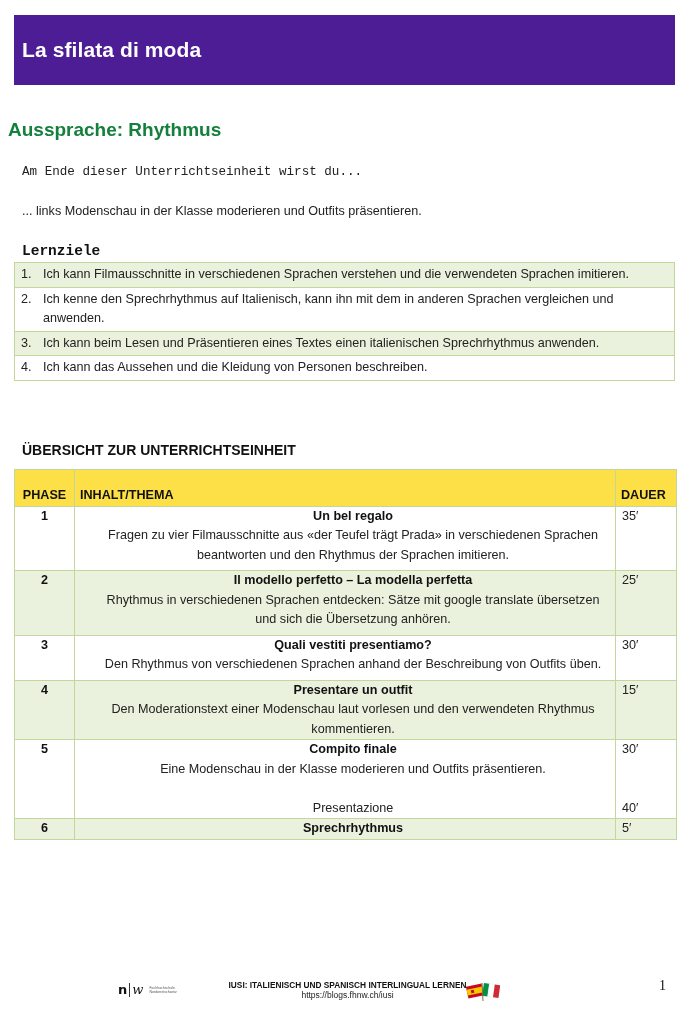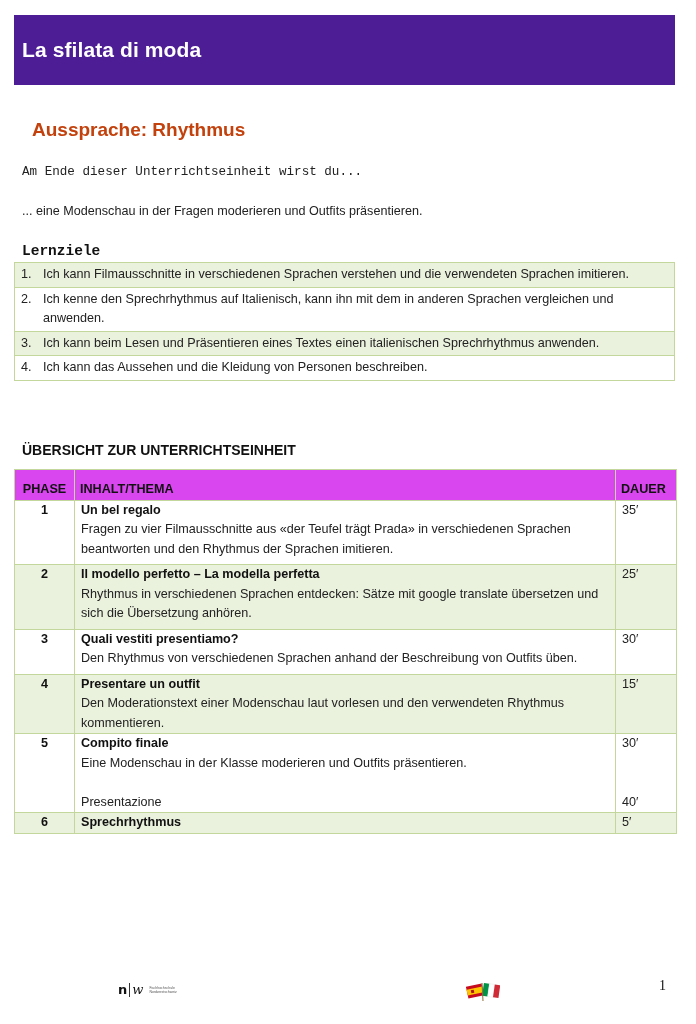--- a/index.html
+++ b/index.html
@@ -25,25 +25,25 @@
       color: #ffffff;
       font-weight: bold;
       font-size: 21px;
       line-height: 70px;
       padding-left: 8px;
       box-sizing: border-box;
       letter-spacing: 0.1px;
     }
     .h1 {
       position: absolute;
-      left: 32px;
+      left: 8px;
       top: 119px;
       font-size: 19px;
       font-weight: bold;
-      color: #c2410c;
+      color: #15803d;
     }
     .intro {
       position: absolute;
       left: 22px;
       font-size: 12.6px;
       color: #222;
     }
     .intro.l1 { top: 165px; font-family: Liberation Mono, monospace; }
     .intro.l2 { top: 204px; }
     .h2 {
@@ -92,34 +92,34 @@
       color: #222;
       table-layout: fixed;
     }
     .overview th, .overview td {
       border: 1.5px solid #c3d69b;
       vertical-align: top;
       line-height: 19.5px;
       padding: 0 5px;
     }
     .overview th {
-      background: #d946ef;
+      background: #fde047;
       font-weight: bold;
       text-align: left;
       color: #111;
-      padding-top: 10px;
+      padding-top: 16px;
       margin-left: 28px;
     }
     .overview th.c-phase, .overview td.c-phase {
       text-align: center;
       font-weight: bold;
       color: #111;
     }
     .overview tr.shade td { background: #eaf1dd; }
-    .overview td.c-content { padding-bottom: 5px; padding-left: 6px; }
+    .overview td.c-content { padding-bottom: 5px; padding-left: 21px; text-align: center; }
     .overview td.c-dur { padding-left: 6px; }
     .row-title { font-weight: bold; color: #111; }
     .footer {
       position: absolute;
       left: 0;
       top: 978px;
       width: 696px;
       height: 30px;
     }
     .fhnw {
@@ -191,21 +191,21 @@
   </style>
 </head>
 <body>
 
 <div class="banner">
   <span>La sfilata di moda</span>
 </div>
 
 <div class="h1">Aussprache: Rhythmus</div>
 <div class="intro l1">Am Ende dieser Unterrichtseinheit wirst du...</div>
-<div class="intro l2">... eine Modenschau in der Fragen moderieren und Outfits präsentieren.</div>
+<div class="intro l2">... links Modenschau in der Klasse moderieren und Outfits präsentieren.</div>
 
 <div class="h2">Lernziele</div>
 
 <table class="goals">
   <tbody>
       <tr class="shade">
     <td>
           <div class="goal-wrap">
       <span class="goal-num">1.</span>
       <span class="goal-text">Ich kann Filmausschnitte in verschiedenen Sprachen verstehen und die verwendeten Sprachen imitieren.</span>
@@ -318,20 +318,24 @@
 
 <div class="footer">
   <div class="fhnw">
     <span class="fhnw-n">n</span>
     <span class="fhnw-sep"></span>
     <span class="fhnw-w">w</span>
     <div class="fhnw-sub">
       <div>Fachhochschule</div>
       <div>Nordwestschweiz</div>
     </div>
+  </div>
+  <div class="iusi">
+    <div class="iusi-title">IUSI:  ITALIENISCH UND SPANISCH INTERLINGUAL LERNEN</div>
+    <div class="iusi-url">https://blogs.fhnw.ch/iusi</div>
   </div>
   <svg class="flags" viewBox="0 0 34 22">
     <g transform="rotate(-12 9 11)">
       <rect x="1" y="5" width="16" height="12" fill="#c60b1e"></rect>
       <rect x="1" y="8" width="16" height="6" fill="#ffc400"></rect>
       <rect x="5" y="9.5" width="3" height="3" fill="#ad1519"></rect>
     </g>
     <g transform="rotate(8 25 10)">
       <rect x="17" y="4" width="5.5" height="13" fill="#009246"></rect>
       <rect x="22.5" y="4" width="5.5" height="13" fill="#ffffff" stroke="#ddd" stroke-width="0.3"></rect>

